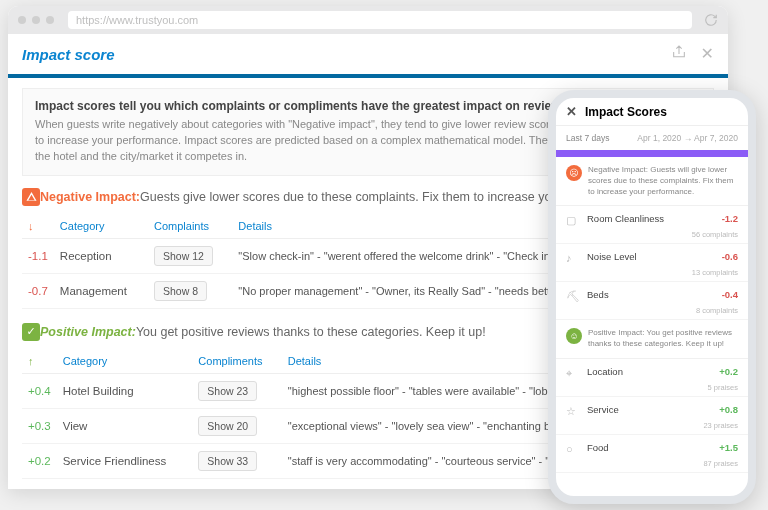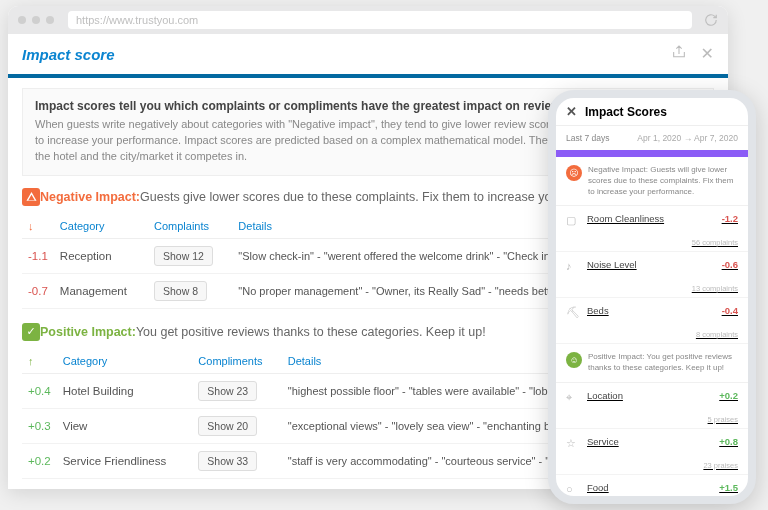--- a/index.html
+++ b/index.html
@@ -20,21 +20,21 @@
   .intro { background: #fafafa; margin: 10px 14px 8px; border: 1px solid #eee; padding: 10px 12px; }
   .intro-title { font-size: 12px; font-weight: 600; color: #444; margin-bottom: 4px; }
   .intro-body { font-size: 11px; color: #888; line-height: 1.45; }
 
   .section-head { display: flex; align-items: center; padding: 4px 14px; font-size: 12.5px; }
   .badge { width: 18px; height: 18px; border-radius: 3px; display: inline-flex; align-items: center; justify-content: center; color: #fff; font-size: 11px; }
   .badge.neg { background: #f36c3d; }
   .badge.pos { background: #7cb342; }
   .sec-label { font-weight: 600; }
   .sec-label.neg { color: #f36c3d; }
-  .sec-label.pos { color: #7cb342; }
+  .sec-label.pos { color: #7cb342; font-style: italic; }
   .sec-desc { color: #666; }
 
   table.impact { width: calc(100% - 28px); margin: 4px 14px 10px; border-collapse: collapse; font-size: 11.5px; }
   table.impact th { text-align: left; color: #0a84d0; font-weight: 400; padding: 6px 6px; border-bottom: 1px solid #eee; font-size: 11px; }
   table.impact th.arrow { width: 28px; color: #f36c3d; }
   table.impact th.arrow.up { color: #7cb342; }
   table.impact td { padding: 7px 6px; border-bottom: 1px solid #f2f2f2; color: #555; white-space: nowrap; overflow: hidden; }
   .score.neg { color: #d9534f; }
   .score.pos { color: #5cb85c; }
   .show-btn { background: #f7f7f7; border: 1px solid #ddd; border-radius: 3px; padding: 3px 8px; font-size: 10.5px; color: #555; cursor: pointer; }
@@ -50,27 +50,27 @@
   .date-row { display: flex; justify-content: space-between; padding: 7px 10px; font-size: 8.5px; color: #888; border-bottom: 7px solid #8b5cf6; }
   .date-range { color: #aaa; }
 
   .m-banner { display: flex; gap: 6px; padding: 8px 10px; border-bottom: 1px solid #f0f0f0; font-size: 8px; color: #888; line-height: 1.35; }
   .m-banner .mbadge { flex: 0 0 16px; width: 16px; height: 16px; border-radius: 50%; display: flex; align-items: center; justify-content: center; color: #fff; font-size: 9px; }
   .mbadge.neg { background: #f36c3d; }
   .mbadge.pos { background: #7cb342; }
 
   .m-item { display: flex; align-items: flex-start; gap: 7px; padding: 7px 10px 4px; border-bottom: 1px solid #f3f3f3; }
   .m-icon { flex: 0 0 14px; color: #bbb; font-size: 11px; padding-top: 1px; }
-  .m-body { flex: 1; text-decoration: underline; }
+  .m-body { flex: 1; }
   .m-row1 { display: flex; justify-content: space-between; }
   .m-cat { font-size: 9.5px; color: #444; }
   .m-score { font-size: 9.5px; font-weight: 600; }
   .m-score.neg { color: #d9534f; }
   .m-score.pos { color: #5cb85c; }
-  .m-sub { text-align: right; font-size: 7.5px; color: #bbb; margin-top: 14px; }
+  .m-sub { text-align: right; font-size: 7.5px; color: #bbb; margin-top: 6px; }
 </style>
 </head>
 <body>
 
 <div class="browser">
   <div class="browser-chrome">
     <span class="dot"></span>
     <span class="dot"></span>
     <span class="dot"></span>
     <div class="addr">https://www.trustyou.com</div>

